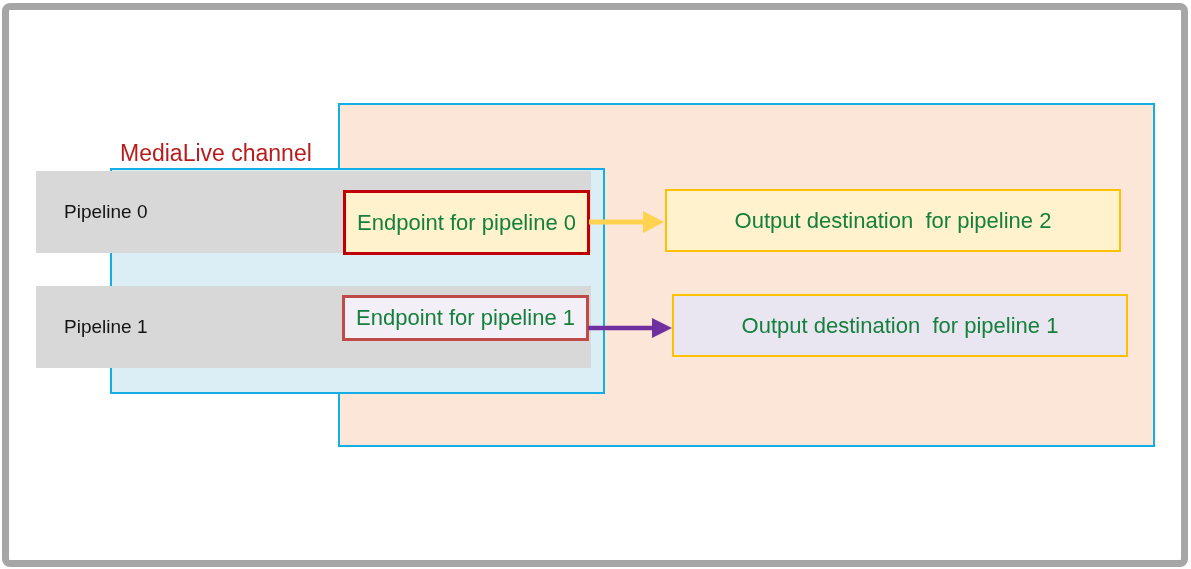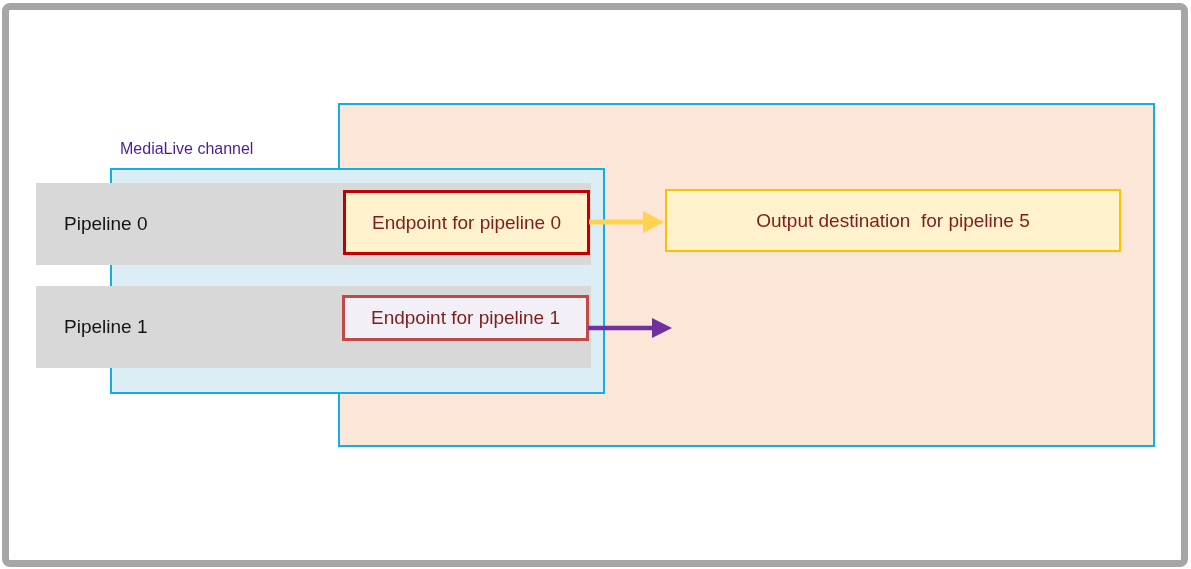--- a/index.html
+++ b/index.html
@@ -32,46 +32,46 @@
     border: 2px solid #14aee6;
   }
   .channel-box {
     left: 110px; top: 168px;
     width: 495px; height: 226px;
     background: #dceef5;
     border: 2px solid #14aee6;
   }
   .channel-label {
     left: 120px; top: 140px;
-    font-size: 16px;
-    color: #4c1d95;
+    font-size: 23px;
+    color: #b91c1c;
     white-space: nowrap;
   }
   .pipeline-bar {
     left: 36px;
     width: 555px; height: 82px;
     background: #d8d8d8;
     display: flex;
     align-items: center;
   }
   .pipeline-bar .bar-label {
     margin-left: 28px;
     font-size: 19px;
     color: #141414;
   }
-  .bar-0 { top: 183px; }
+  .bar-0 { top: 171px; }
   .bar-1 { top: 286px; text-align: right; }
 
   .node {
     display: flex;
     align-items: center;
     justify-content: center;
     text-align: center;
-    font-size: 19px;
-    color: #7f1d1d;
+    font-size: 22px;
+    color: #15803d;
   }
   .endpoint-0 {
     left: 343px; top: 190px;
     width: 247px; height: 65px;
     background: #fff2cc;
     border: 3px solid #c00000;
   }
   .endpoint-1 {
     left: 342px; top: 295px;
     width: 247px; height: 46px;
@@ -120,21 +120,24 @@
   </div>
 
   <div class="abs node endpoint-0">
     <span>Endpoint for pipeline 0</span>
   </div>
   <div class="abs node endpoint-1">
     <span>Endpoint for pipeline 1</span>
   </div>
 
   <div class="abs node output-0">
-    <span>Output destination  for pipeline 5</span>
+    <span>Output destination  for pipeline 2</span>
+  </div>
+  <div class="abs node output-1">
+    <span>Output destination  for pipeline 1</span>
   </div>
 
   <svg class="arrow-layer" viewBox="0 0 1191 569" xmlns="http://www.w3.org/2000/svg">
     <g>
       <line x1="589" y1="222" x2="644" y2="222" stroke="#ffd34f" stroke-width="5"></line>
       <polygon points="643,211 664,222 643,233" fill="#ffd34f"></polygon>
     </g>
     <g>
       <line x1="588" y1="328" x2="653" y2="328" stroke="#7030a0" stroke-width="4.5"></line>
       <polygon points="652,318 672,328 652,338" fill="#7030a0"></polygon>

